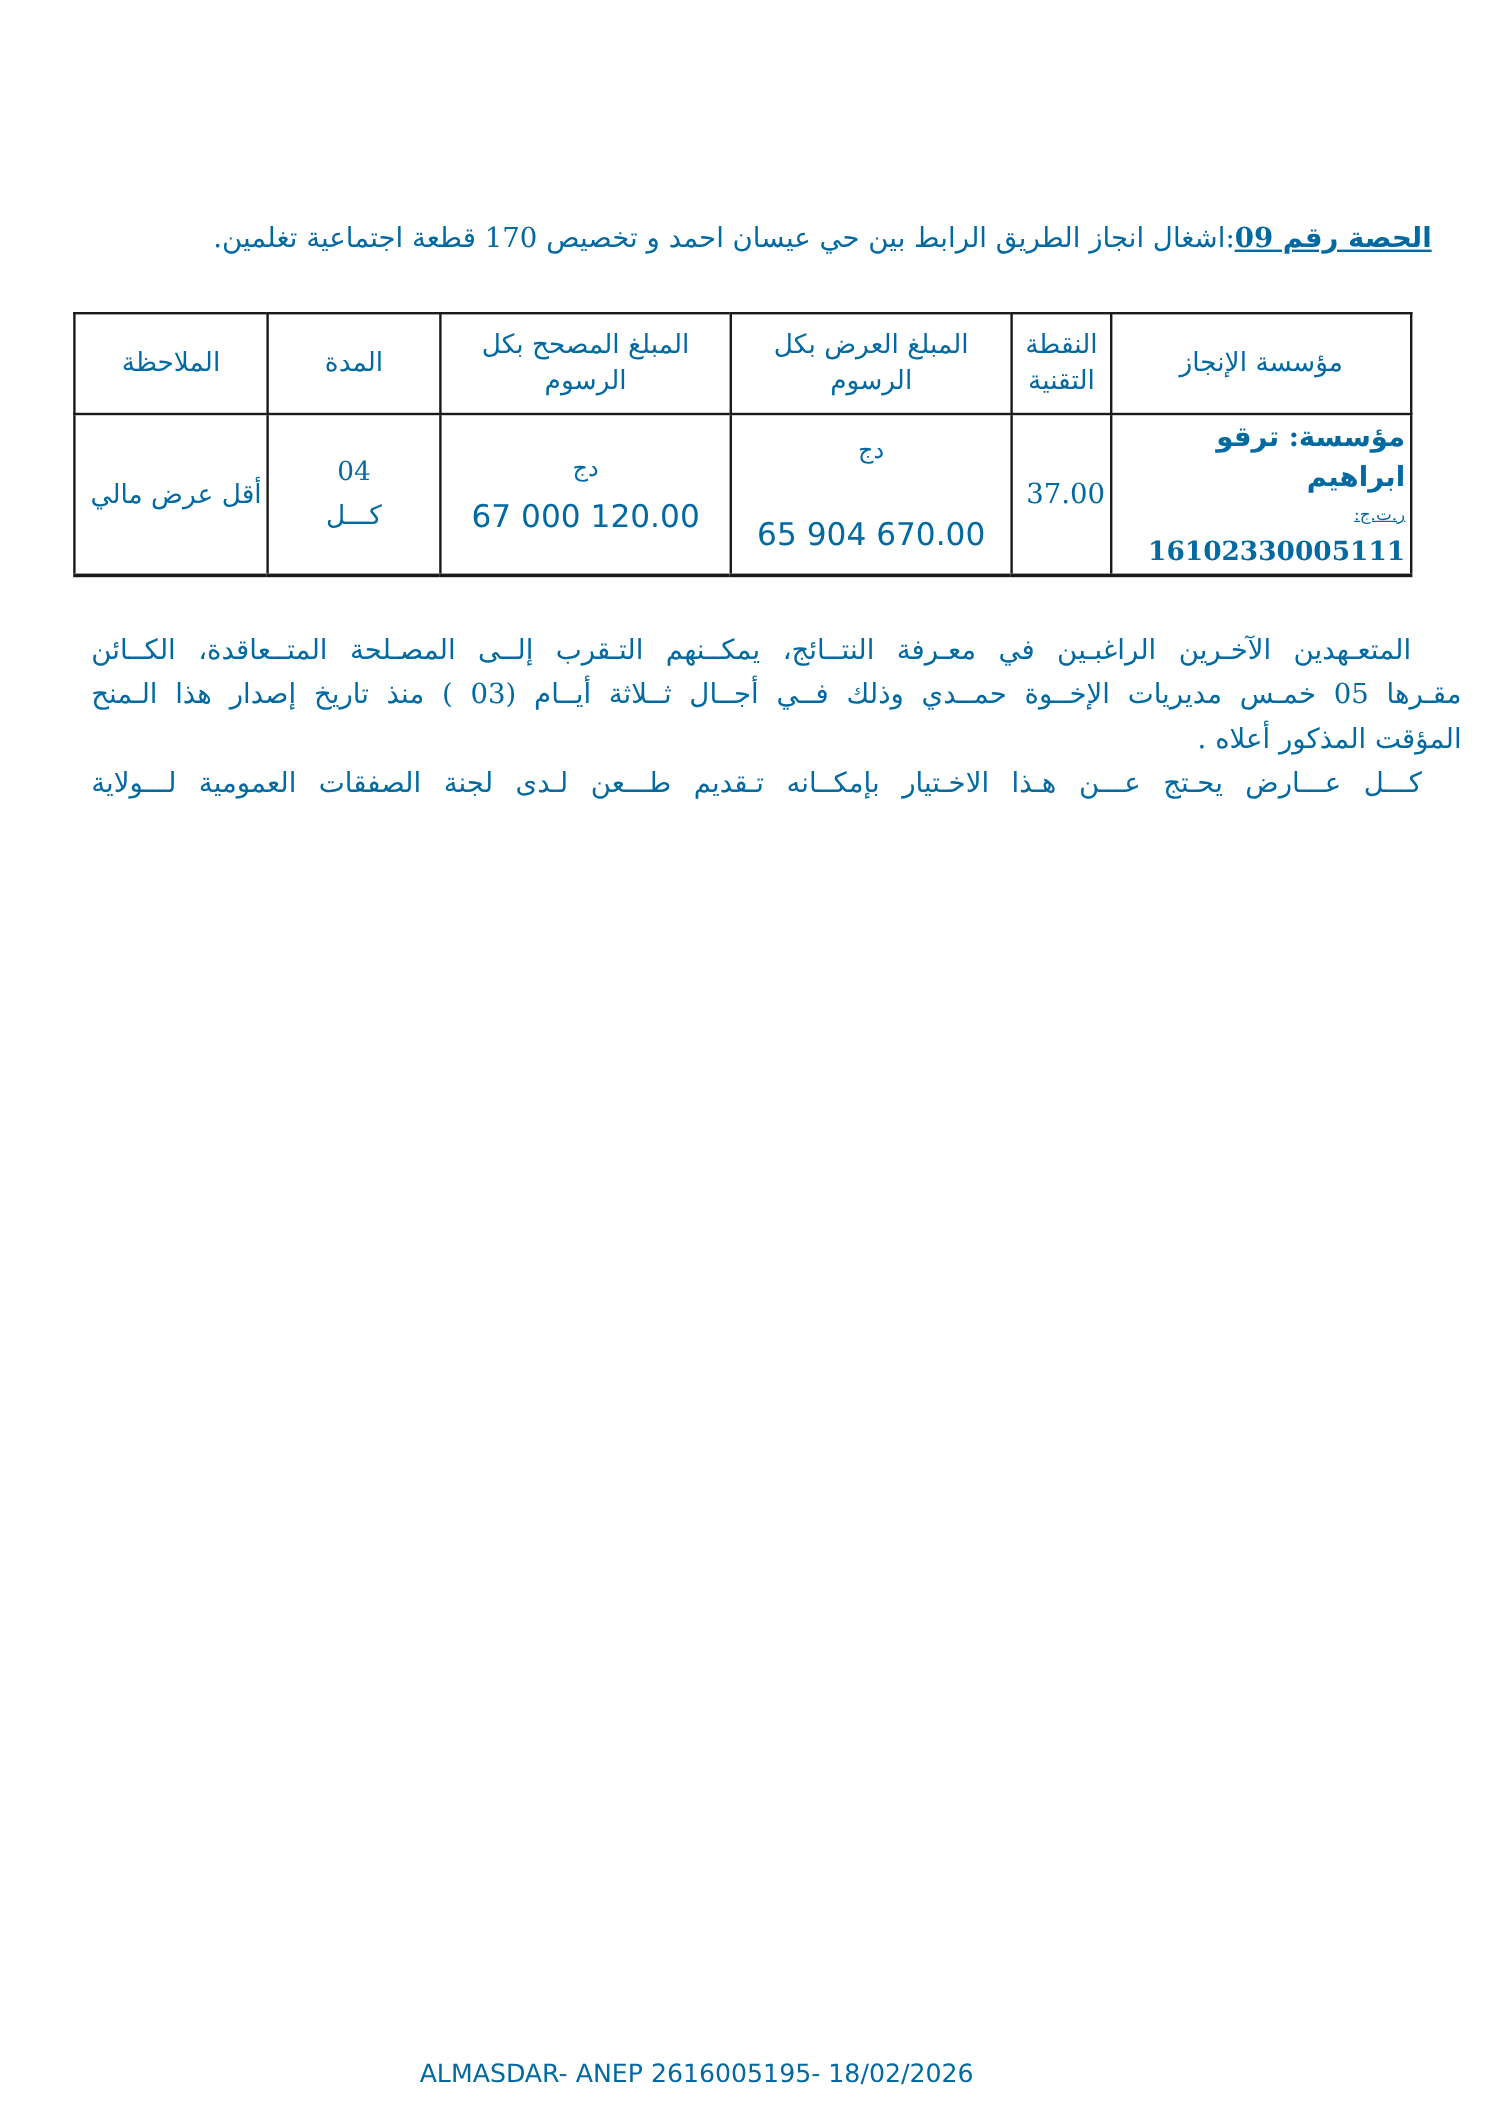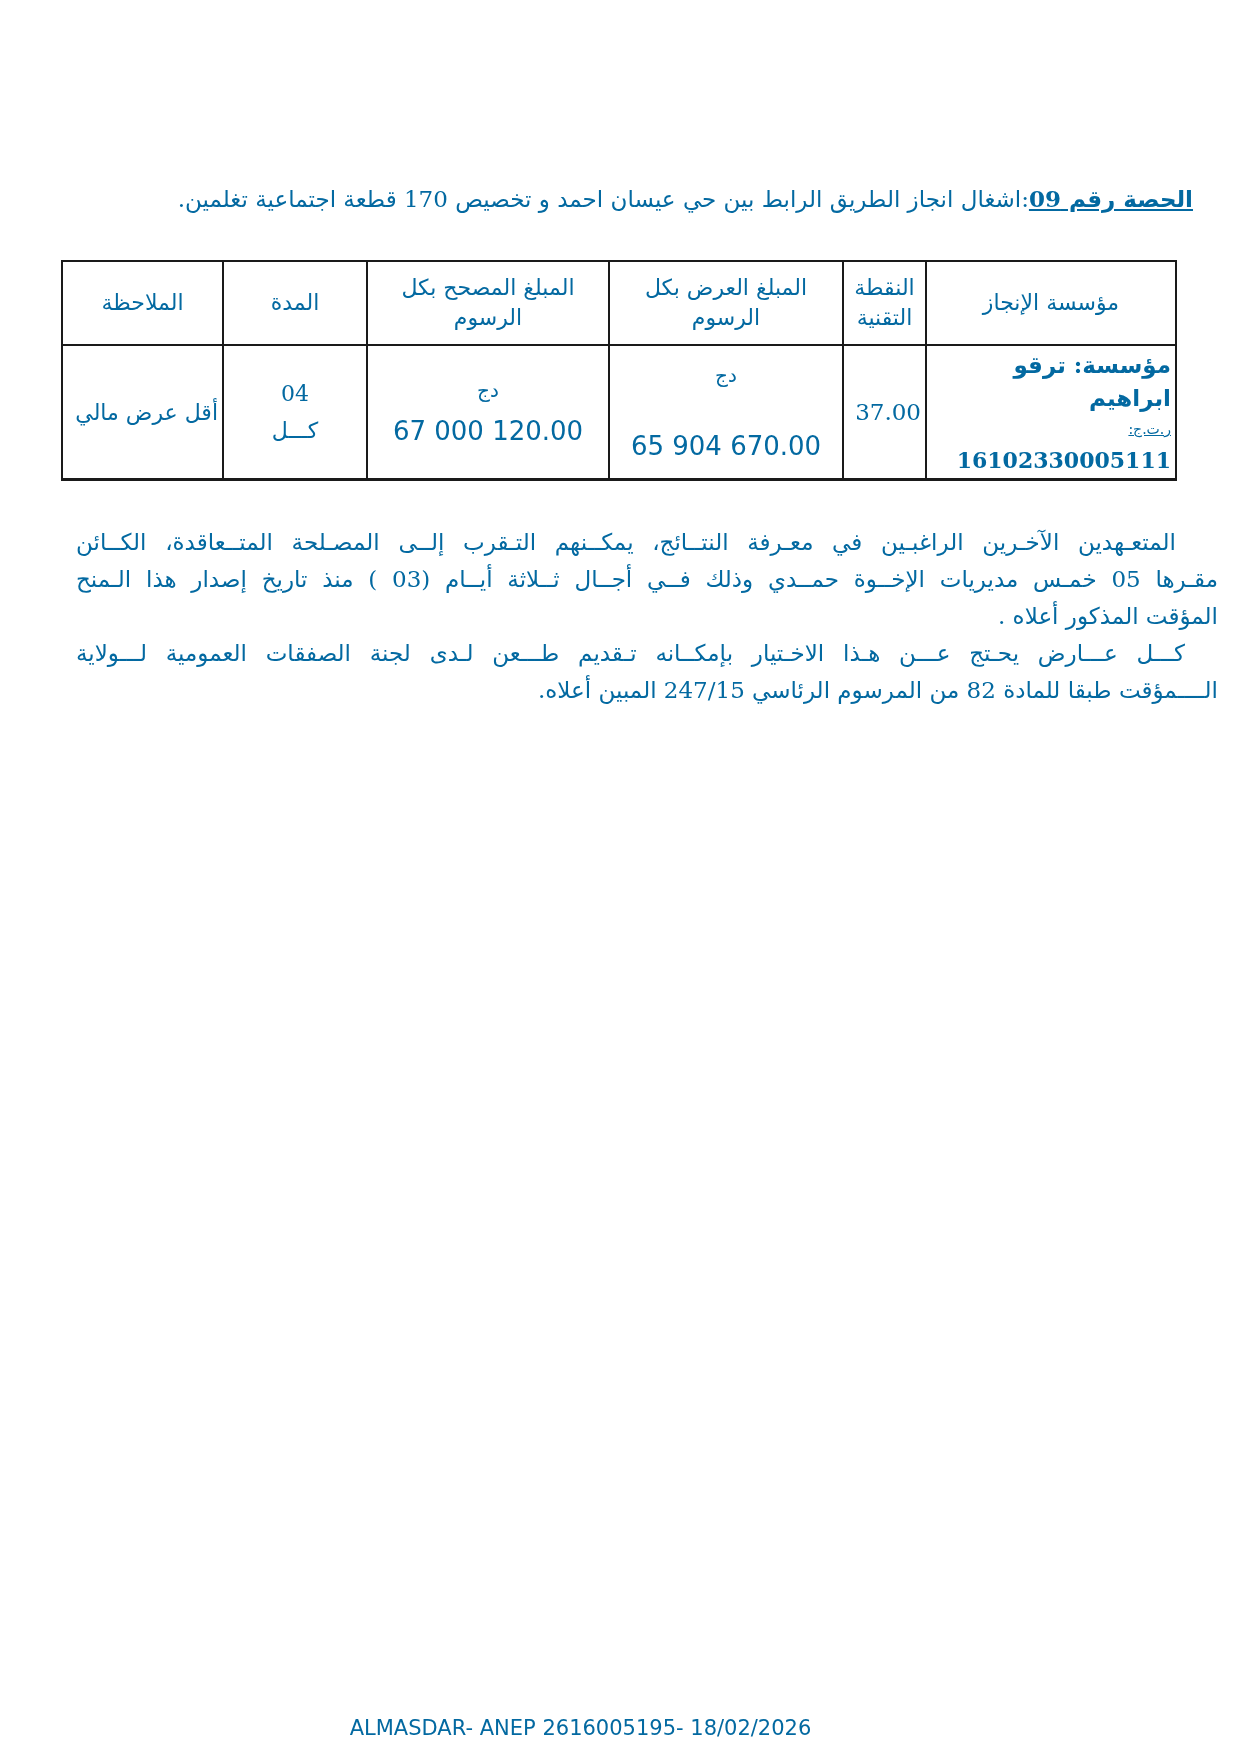--- a/index.html
+++ b/index.html
@@ -172,18 +172,17 @@
         <td class="cell-remark">أقل عرض مالي</td>
       </tr>
     </tbody>
   </table>
 
   <div class="paragraphs">
     <div class="pline just indent1">المتعـهدين الآخـرين الراغبـين في معـرفة النتــائج، يمكــنهم التـقرب إلــى المصـلحة المتــعاقدة، الكــائن</div>
     <div class="pline just">مقـرها 05 خمـس مديريات الإخــوة حمــدي وذلك فــي أجــال ثــلاثة  أيــام (03 )  منذ تاريخ إصدار هذا الـمنح</div>
     <div class="pline">المؤقت المذكور أعلاه .</div>
     <div class="pline just indent2">كـــل عـــارض يحـتج عـــن هـذا الاخـتيار بإمكــانه تـقديم طـــعن لـدى لجنة الصفقات العمومية لـــولاية</div>
-    <div class="pline">الــــمؤقت طبقا للمادة 82 من المرسوم الرئاسي 247/15 المبين أعلاه.</div>
   </div>
 
   <div class="footer">ALMASDAR- ANEP 2616005195- 18/02/2026</div>
 
 </div>
 
 </body></html>

